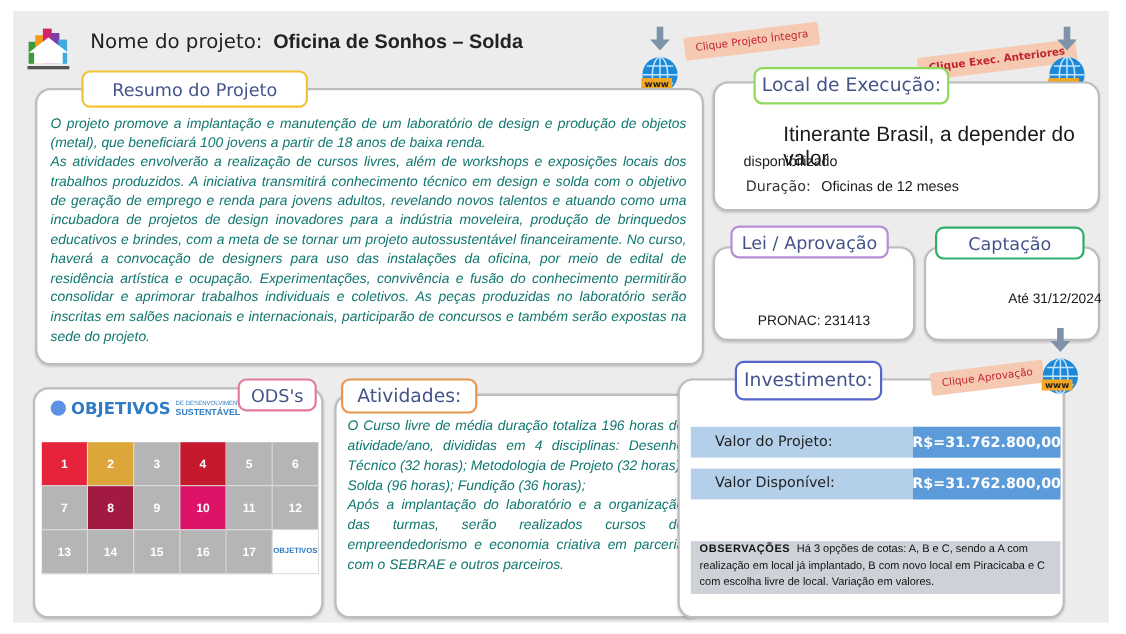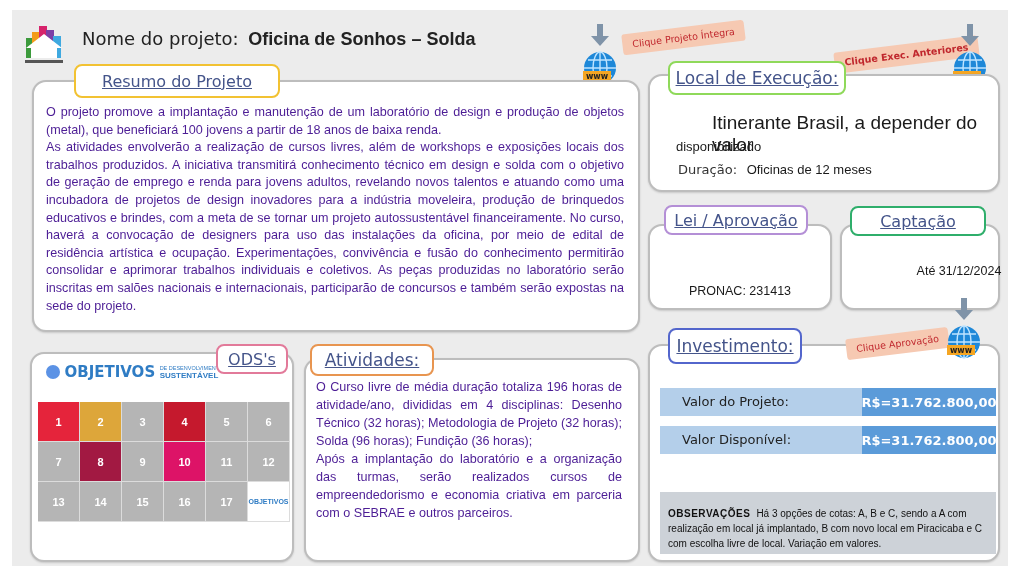--- a/index.html
+++ b/index.html
@@ -4,23 +4,23 @@
 <style>
   html, body { margin:0; padding:0; }
   body { width:1024px; height:576px; background:#ffffff; position:relative; overflow:hidden;
          font-family:"Liberation Sans", sans-serif; color:#1a1a1a; }
   .slide { position:absolute; left:12px; top:10px; width:996px; height:556px; background:#ececec; }
   .abs { position:absolute; }
   .card { position:absolute; background:#fff; border:2px solid #bdbdbd; border-radius:14px;
           box-shadow:0 1px 2px rgba(0,0,0,0.15); box-sizing:border-box; }
   .tag { position:absolute; background:#fff; border-radius:8px; box-sizing:border-box;
          font-family:"DejaVu Sans", sans-serif; color:#44548a; display:flex; align-items:center;
-         justify-content:center; font-size:16px;text-decoration:underline; }
-  .body-text { font-family:"Liberation Sans", sans-serif; font-size:12.6px; line-height:17.6px; color:#4c1d95;
-               text-align:justify; }
+         justify-content:center; font-size:16px; }
+  .body-text { font-family:"Liberation Sans", sans-serif; font-size:12.6px; line-height:17.6px; color:#0f766e;
+               text-align:justify;font-style:italic; }
   .note { position:absolute; background:#f6c9b2; color:#c0272d; font-family:"DejaVu Sans", sans-serif;
           font-size:9.5px; padding:5px 10px; border-radius:3px; white-space:nowrap; }
   .globe { position:absolute; width:36px; height:58px; }
   .inv-row { position:absolute; left:10px; width:336px; height:28px; background:#b4cfea; }
   .inv-row .lbl { position:absolute; left:22px; top:6px; font-family:"DejaVu Sans", sans-serif; font-size:13px; color:#222; }
   .inv-row .val { position:absolute; right:0; top:0; width:134px; height:28px; background:#5b9bd9; color:#fff;
                   font-weight:bold; font-size:13px; display:flex; align-items:center; justify-content:center;
                   font-family:"DejaVu Sans", sans-serif; }
   .sdg { position:absolute; width:42px; height:40px; box-sizing:border-box; display:flex; align-items:center; justify-content:center;
          color:#fff; font-weight:bold; font-size:11px; border-right:1px solid #dcdcdc; border-bottom:1px solid #dcdcdc; }
@@ -79,21 +79,21 @@
 <div class="tag" style="left:74px;top:64px;width:206px;height:34px;border:2px solid #f2c232;">Resumo do Projeto</div>
 
 <div class="card" style="left:648px;top:74px;width:352px;height:118px;">
   <div class="abs" style="left:26px;top:36px;font-size:19px;margin-left:36px;">Itinerante Brasil, a depender do valor</div>
   <div class="abs" style="left:26px;top:63px;font-size:13px;">disponibilizado</div>
   <div class="abs" style="left:28px;top:86px;font-size:13px;white-space:nowrap;">
     <span style="font-family:'DejaVu Sans',sans-serif;color:#333;">Duração:</span>
     <span style="margin-left:6px;">Oficinas de 12 meses</span>
   </div>
 </div>
-<div class="tag" style="left:668px;top:61px;width:178px;height:34px;border:2px solid #8fd95a;font-size:17px;">Local de Execução:</div>
+<div class="tag" style="left:685px;top:61px;width:178px;height:34px;border:2px solid #8fd95a;font-size:17px;">Local de Execução:</div>
 
 <div class="card" style="left:648px;top:224px;width:184px;height:86px;">
   <div class="abs" style="left:0;width:180px;top:58px;text-align:center;font-size:12.5px;">PRONAC: 231413</div>
 </div>
 <div class="tag" style="left:664px;top:205px;width:144px;height:30px;border:2px solid #b48fd6;">Lei / Aprovação</div>
 
 <div class="card" style="left:840px;top:224px;width:160px;height:86px;">
   <div class="abs" style="left:0;width:156px;top:38px;text-align:center;font-size:12.5px;padding-left:39px;">Até 31/12/2024</div>
 </div>
 <div class="tag" style="left:850px;top:206px;width:136px;height:30px;border:2px solid #2fae6b;">Captação</div>
@@ -129,30 +129,30 @@
   </div>
 </div>
 <div class="tag" style="left:216px;top:344px;width:72px;height:30px;border:2px solid #e27a9a;">ODS's</div>
 
 <div class="card" style="left:304px;top:358px;width:336px;height:204px;">
   <div class="body-text" style="position:absolute;left:10px;top:18px;width:306px;font-size:12.6px;line-height:18px;white-space:pre-line;">O Curso livre de média duração totaliza 196 horas de atividade/ano, divididas em 4 disciplinas: Desenho Técnico (32 horas); Metodologia de Projeto (32 horas); Solda (96 horas); Fundição (36 horas);
 Após a implantação do laboratório e a organização das turmas, serão realizados cursos de empreendedorismo e economia criativa em parceria com o SEBRAE e outros parceiros.</div>
 </div>
 <div class="tag" style="left:310px;top:344px;width:124px;height:32px;border:2px solid #e89550;font-size:17px;">Atividades:</div>
 
-<div class="card" style="left:648px;top:344px;width:352px;height:218px;">
+<div class="card" style="left:616px;top:344px;width:352px;height:218px;">
   <div class="inv-row" style="top:42px;">
     <span class="lbl">Valor do Projeto:</span>
     <span class="val">R$=31.762.800,00</span>
   </div>
   <div class="inv-row" style="top:80px;">
     <span class="lbl">Valor Disponível:</span>
     <span class="val">R$=31.762.800,00</span>
   </div>
-  <div class="abs" style="left:10px;top:146px;width:336px;height:62px;background:#cdd2d8;box-sizing:border-box;padding:14px 8px;font-size:10px;line-height:15px;color:#111;">
+  <div class="abs" style="left:10px;top:146px;width:336px;height:48px;background:#cdd2d8;box-sizing:border-box;padding:0 8px;font-size:10px;line-height:15px;color:#111;">
     <span style="font-weight:bold;margin-right:6px;letter-spacing:0.5px;">OBSERVAÇÕES</span><span>Há 3 opções de cotas: A, B e C, sendo a A com realização em local já implantado, B com novo local em Piracicaba e C com escolha livre de local. Variação em valores.</span>
   </div>
 </div>
 <div class="tag" style="left:668px;top:328px;width:134px;height:36px;border:2px solid #5366cc;font-size:17px;">Investimento:</div>
 <div class="note" style="left:846px;top:333px;transform:rotate(-7deg);">Clique Aprovação</div>
 <div class="globe" style="left:946px;top:298px;">
   <svg width="36" height="66" viewBox="0 0 36 66">
     <rect x="15" y="0" width="6" height="14" fill="#7f93a8"></rect>
     <polygon points="9,12 27,12 18,22" fill="#7f93a8"></polygon>
     <circle cx="18" cy="44" r="16" fill="#1e88d8"></circle>

